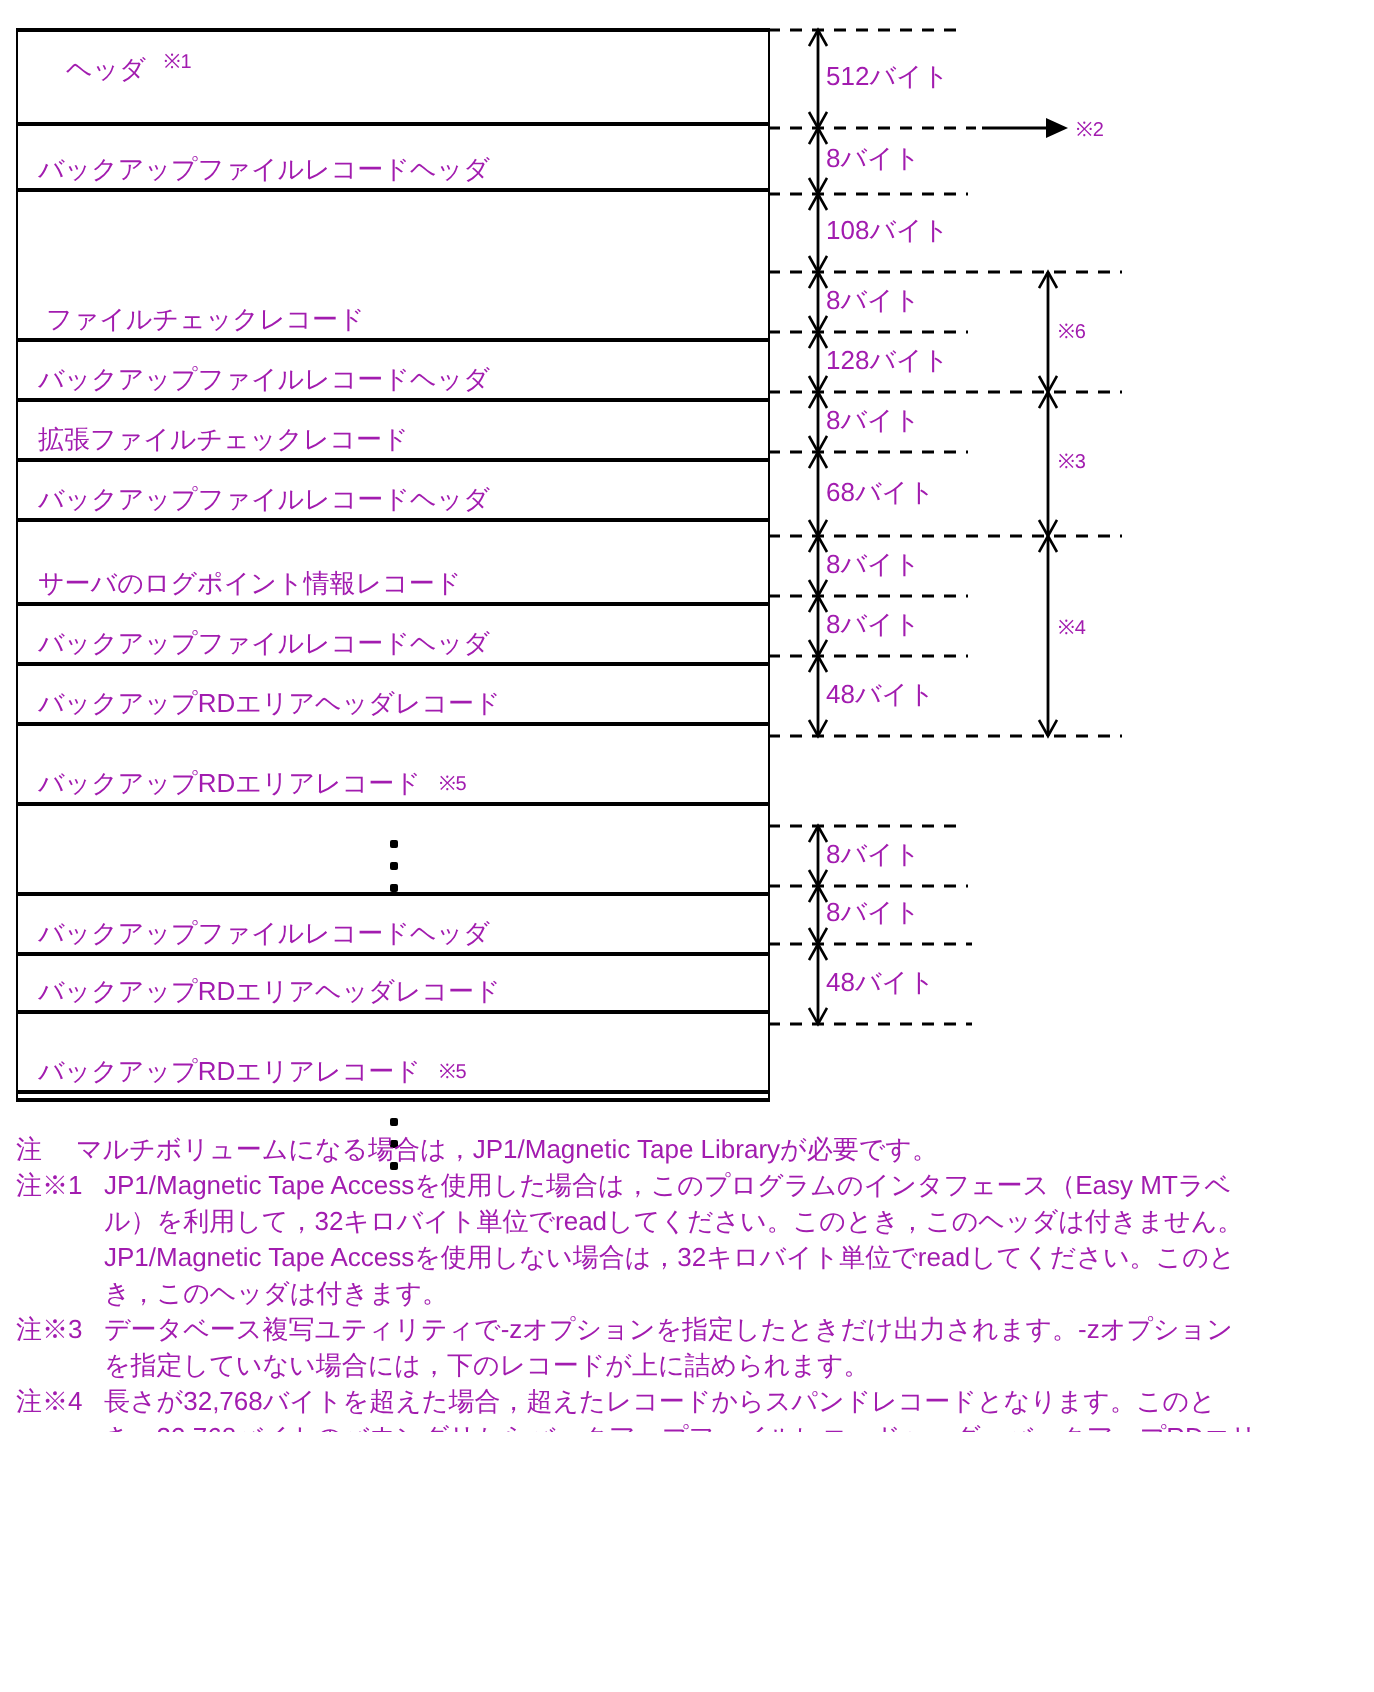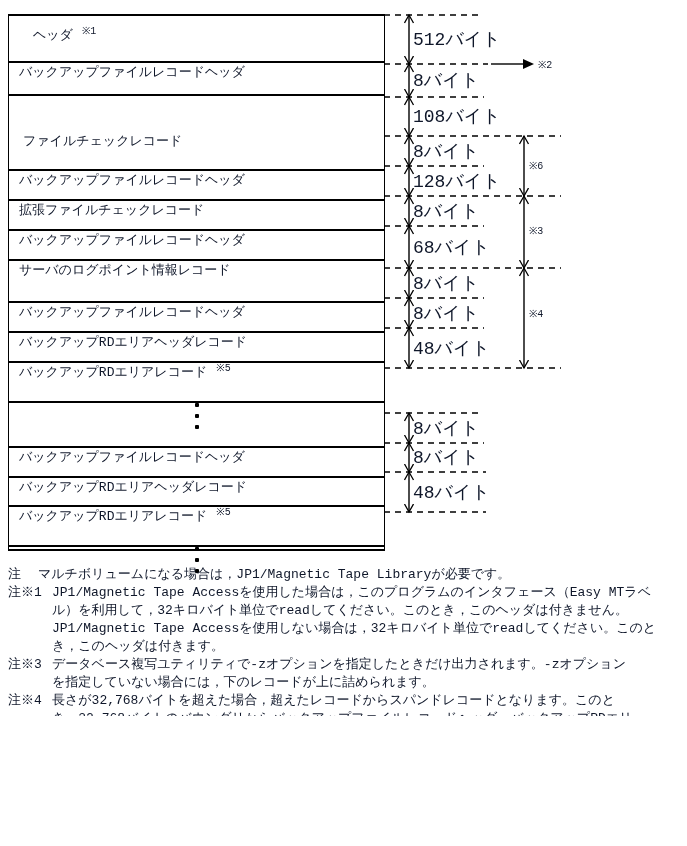--- a/index.html
+++ b/index.html
@@ -1,35 +1,35 @@
 <!DOCTYPE html>
 <html><head>
 <meta charset="utf-8">
 <style>
   * { margin:0; padding:0; box-sizing:border-box; }
   html,body { background:#ffffff; }
   .page {
     position:relative;
     width:687px; height:716px;
     background:#ffffff;
-    color:#0f172a;
-    font-family:Liberation Mono, monospace;
+    color:#a21caf;
+    font-family:Liberation Sans, sans-serif;
     overflow:hidden;
   }
   
   .rec-table {
     position:absolute; left:8px; top:14px;
     width:377px; height:537px;
     border:2px solid #000;
     border-left-width:1px; border-right-width:1px;
   }
   .row {
     position:relative;
     border-bottom:2px solid #000;
-    display:flex; align-items:flex-start;
+    display:flex; align-items:flex-end;
     padding-left:10px;
     font-size:13px;
     white-space:nowrap;
   }
   .row:last-child { border-bottom:none; }
   .r0 { height:47px; align-items:flex-start; padding-top:10px; padding-left:24px; }
   .r1 { height:33px; } .r2 { height:39px; padding-left:14px;margin-top:36px; }
   .r3 { height:30px; } .r4 { height:30px; }
   .r5 { height:30px; } .r6 { height:42px; }
   .r7 { height:30px; } .r8 { height:30px; }
@@ -42,21 +42,21 @@
     position:relative; top:-3px;
   }
   .dots-row { justify-content:center; padding-left:0; }
   .dots-col { display:flex; flex-direction:column; align-items:center; gap:7px; }
   .dot { width:4px; height:4px; background:#000; border-radius:1px; }
   
   .overlay { position:absolute; left:0; top:0; pointer-events:none; }
   .size-label {
     position:absolute; left:413px;
     transform:translateY(-52%);
-    font-size:18px; white-space:nowrap;
+    font-size:13px; white-space:nowrap;
   }
   .marker-label {
     position:absolute;
     transform:translateY(-50%);
     font-size:10px; white-space:nowrap;
   }
   
   .notes {
     position:absolute; left:8px; top:566px; right:2px;
     font-size:13px; line-height:18px;

